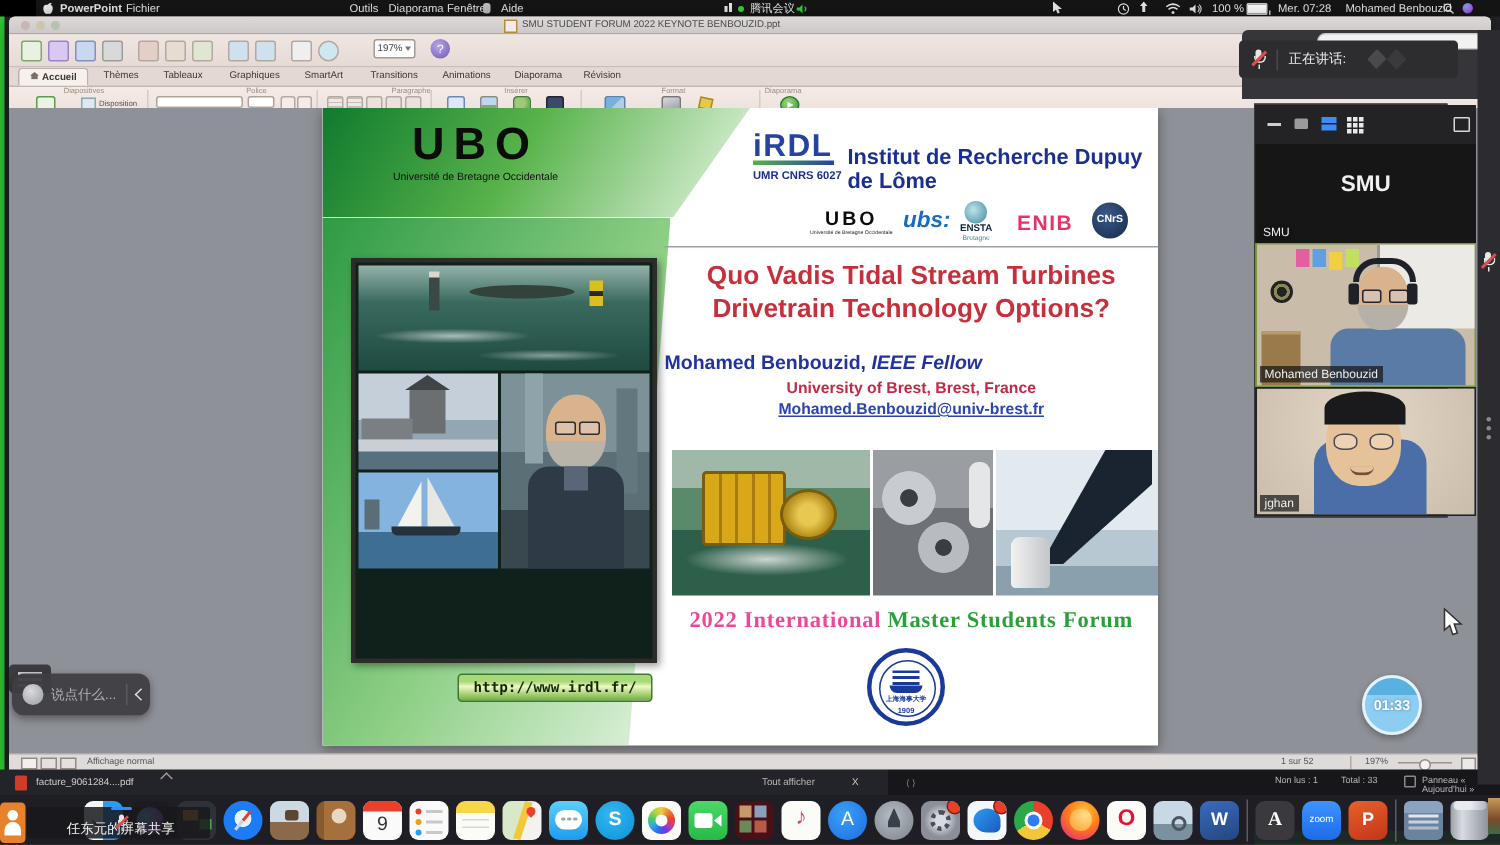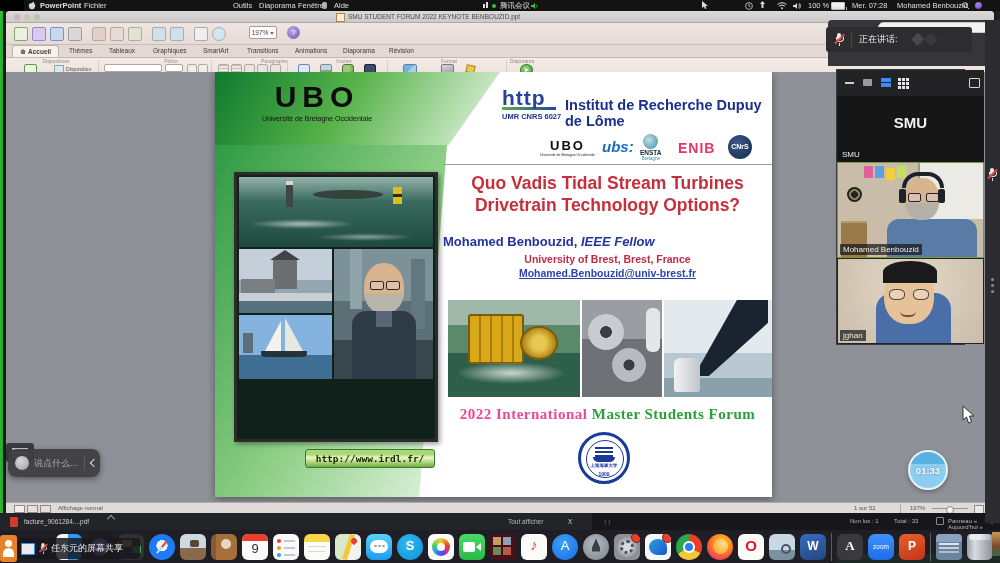--- a/index.html
+++ b/index.html
@@ -208,21 +208,21 @@
         <div class="a" style="left:0;top:0;width:285px;height:73px;background:linear-gradient(120deg,#0f7a2e,#57b24a 45%,#e9f6e6);clip-path:polygon(0 0,100% 0,82% 100%,0 100%);"></div>
 
         <div class="a" style="left:0;top:73px;width:232px;height:352px;background:linear-gradient(120deg,#2e9a44,#8ecf86 55%,#e2f3e0);clip-path:polygon(0 0,100% 0,88% 100%,0 100%);"></div>
 
         <div class="a" style="left:22px;top:8px;width:160px;text-align:center;">
           <div style="font-size:30px;font-weight:bold;letter-spacing:6px;color:#0c0c0c;font-family:'Liberation Sans',sans-serif;">UBO</div>
           <div style="font-size:7px;color:#111;margin-top:1px;">Université de Bretagne Occidentale</div>
         </div>
 
         <div class="a" style="left:287px;top:14px;width:60px;">
-          <div style="font-size:21px;font-weight:bold;color:#2743a0;letter-spacing:1px;">http</div>
+          <div style="font-size:21px;font-weight:bold;color:#2743a0;letter-spacing:1px;">iRDL</div>
           <div style="width:54px;height:3px;background:linear-gradient(90deg,#57b24a,#2743a0);margin-top:-3px;"></div>
           <div style="font-size:7.5px;font-weight:bold;color:#1a2f8f;margin-top:2px;">UMR CNRS 6027</div>
         </div>
         <div class="a" style="left:350px;top:25px;width:205px;font-size:14.5px;font-weight:bold;color:#1a2f8f;">Institut de Recherche Dupuy de Lôme</div>
 
         <div class="a" style="left:228px;top:92px;width:329px;height:1px;background:#9aa0a8;"></div>
         <div class="a" style="left:325px;top:62px;width:230px;height:30px;">
           <div class="a" style="left:0;top:4px;text-align:center;">
             <div style="font-size:13px;font-weight:bold;letter-spacing:2px;color:#0c0c0c;">UBO</div>
             <div style="font-size:3.5px;color:#222;">Université de Bretagne Occidentale</div>
@@ -447,21 +447,21 @@
         <i class="a" style="left:2px;top:0px;width:22px;height:6px;background:radial-gradient(circle at 30% 50%,#e8ecf0 30%,#b0b6be);border-radius:3px;"></i>
       </div>
   </div>
 
   <div class="a" style="left:992px;top:532px;width:8px;height:24px;background:linear-gradient(180deg,#c89a5a,#7a4a2a 60%,#3a6a4a);"></div>
 
   <div class="a" style="left:0;top:535px;width:17px;height:27px;background:#e8822a;border-radius:3px;">
     <i class="a" style="left:5px;top:5px;width:7px;height:7px;border-radius:50%;background:#fff;"></i>
     <i class="a" style="left:3px;top:13px;width:11px;height:9px;border-radius:6px 6px 0 0;background:#fff;"></i>
   </div>
-  <div class="a" style="left:18px;top:538px;width:122px;height:21px;background:rgba(25,25,28,.85);border-radius:2px;display:flex;align-items:center;gap:3px;padding-left:3px;box-sizing:border-box;">
+  <div class="a" style="left:18px;top:538px;width:122px;height:21px;background:rgba(25,25,28,.85);border-radius:2px;display:flex;align-items:center;gap:3px;padding-left:3px;box-sizing:border-box;flex-direction:column;">
     <span style="display:inline-block;width:12px;height:10px;background:#e8ecf0;border:1px solid #2d8cff;border-radius:1px;"></span>
     <span class="mic" style="transform:scale(.85);">
         <b></b>
         <i></i>
         <u></u>
         <s></s>
       </span>
     <span style="color:#f0f0f0;font-size:9px;white-space:nowrap;">任东元的屏幕共享</span>
   </div>
 

